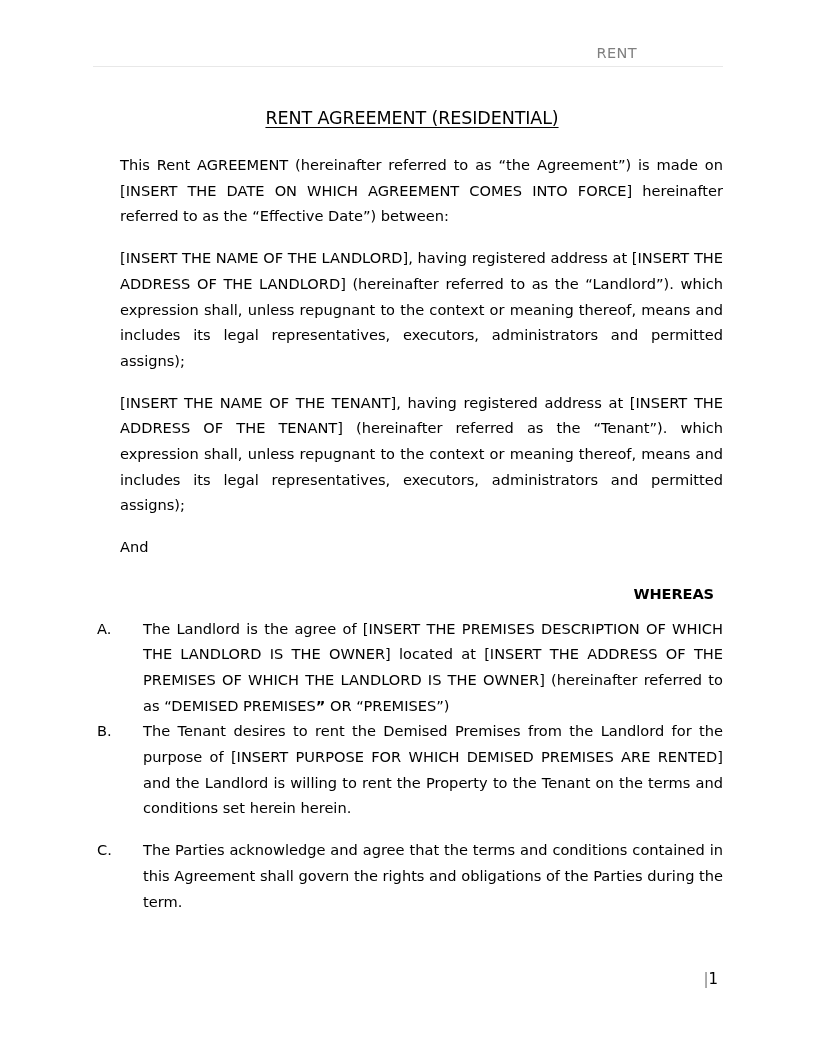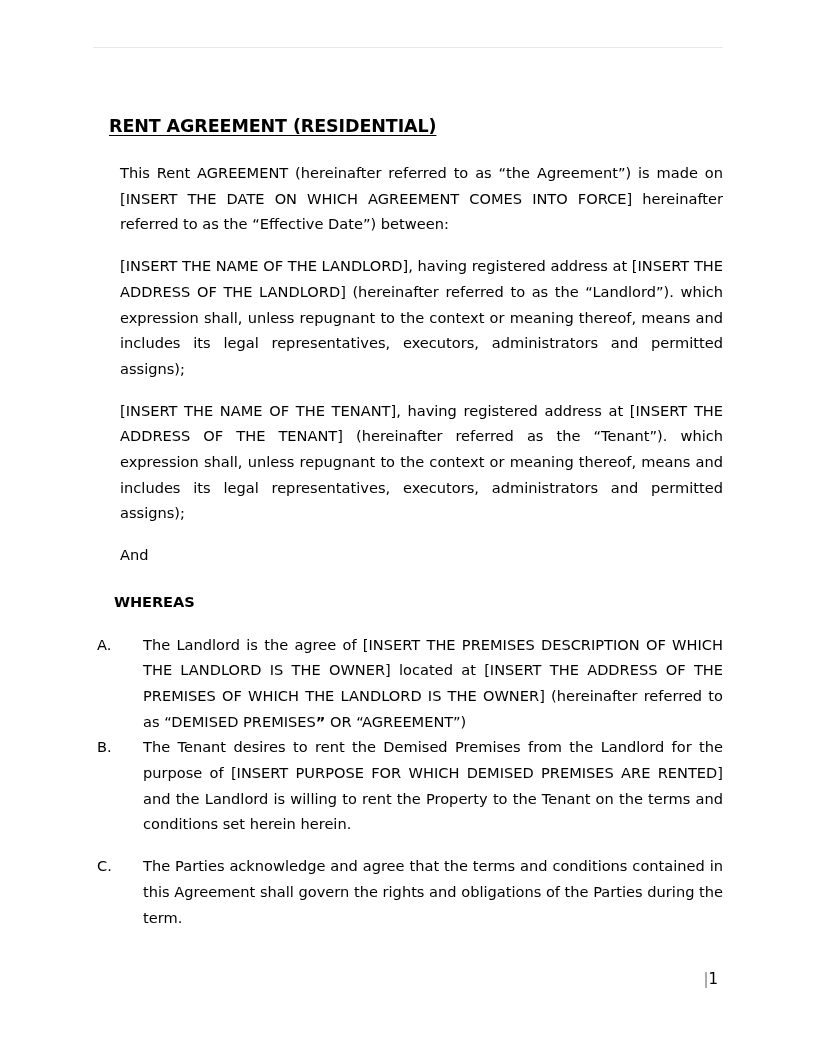--- a/index.html
+++ b/index.html
@@ -48,25 +48,25 @@
 
   
   .body-col {
     position: absolute;
     left: 97px;
     top: 105px;
     width: 626px;
   }
 
   .doc-title {
-    margin: 8px;
+    margin: 0;
     padding: 0 0 0 4px;
-    text-align: left;
+    text-align: center;
     font-size: 17.5px;
-    font-weight: bold;
+    font-weight: normal;
     letter-spacing: -0.1px;
     line-height: 26px;
   }
   .doc-title .ul {
     text-decoration: underline;
     text-underline-offset: 3px;
   }
 
   .para {
     margin: 16px;
@@ -76,26 +76,27 @@
     font-size: 14.6px;
     line-height: 25.7px;
     margin-left: 23px;
     width: 603px;
     box-sizing: border-box;
   }
   .para.first { margin-top: 21px; }
   .para.gap   { margin-top: 16px; }
 
   .whereas {
-    margin: 17px;
+    margin: 9px;
     margin-top: 21px;
     font-size: 14.6px;
     font-weight: bold;
     line-height: 25.7px;
     letter-spacing: -0.1px;
+    text-align: right;
   }
 
   
   .clause {
     position: relative;
     margin: 0;
     padding-left: 46px;
     width: 626px;
     box-sizing: border-box;
     text-align: justify;
@@ -127,40 +128,41 @@
   }
   .footer .bar { color: #7f7f7f; }
   .footer .num { color: #000000; }
 </style>
 </head>
 <body>
 
 <div class="page">
 
   <div class="header">
+    <span class="header-text">RENT</span>
     <span class="header-rule"></span>
   </div>
 
   <div class="body-col">
 
     <h1 class="doc-title"><span class="ul">RENT AGREEMENT (RESIDENTIAL)</span></h1>
 
     <p class="para first">This Rent AGREEMENT (hereinafter referred to as “the Agreement”) is made on [INSERT THE DATE ON WHICH AGREEMENT COMES INTO FORCE] hereinafter referred to as the “Effective Date”) between:</p>
 
     <p class="para gap">[INSERT THE NAME OF THE LANDLORD], having registered address at [INSERT THE ADDRESS OF THE LANDLORD] (hereinafter referred to as the “Landlord”). which expression shall, unless repugnant to the context or meaning thereof, means and includes its legal representatives, executors, administrators and permitted assigns);</p>
 
     <p class="para gap">[INSERT THE NAME OF THE TENANT], having registered address at [INSERT THE ADDRESS OF THE TENANT] (hereinafter referred as the “Tenant”). which expression shall, unless repugnant to the context or meaning thereof, means and includes its legal representatives, executors, administrators and permitted assigns);</p>
 
     <p class="para gap">And</p>
 
 
     <div class="whereas">WHEREAS</div>
 
     <div class="clause">
-      <span class="clause-marker">A.</span><span>The Landlord is the agree of [INSERT THE PREMISES DESCRIPTION OF WHICH THE LANDLORD IS THE OWNER] located at [INSERT THE ADDRESS OF THE PREMISES OF WHICH THE LANDLORD IS THE OWNER] (hereinafter referred to as “DEMISED PREMISES</span><b>”</b><span> OR “AGREEMENT”)</span>
+      <span class="clause-marker">A.</span><span>The Landlord is the agree of [INSERT THE PREMISES DESCRIPTION OF WHICH THE LANDLORD IS THE OWNER] located at [INSERT THE ADDRESS OF THE PREMISES OF WHICH THE LANDLORD IS THE OWNER] (hereinafter referred to as “DEMISED PREMISES</span><b>”</b><span> OR “PREMISES”)</span>
     </div>
 
     <div class="clause">
       <span class="clause-marker">B.</span><span>The Tenant desires to rent the Demised Premises from the Landlord for the purpose of [INSERT PURPOSE FOR WHICH DEMISED PREMISES ARE RENTED] and the Landlord is willing to rent the Property to the Tenant on the terms and conditions set herein herein.</span>
     </div>
 
     <div class="clause space-before">
       <span class="clause-marker">C.</span><span>The Parties acknowledge and agree that the terms and conditions contained in this Agreement shall govern the rights and obligations of the Parties during the term.</span>
     </div>
 

